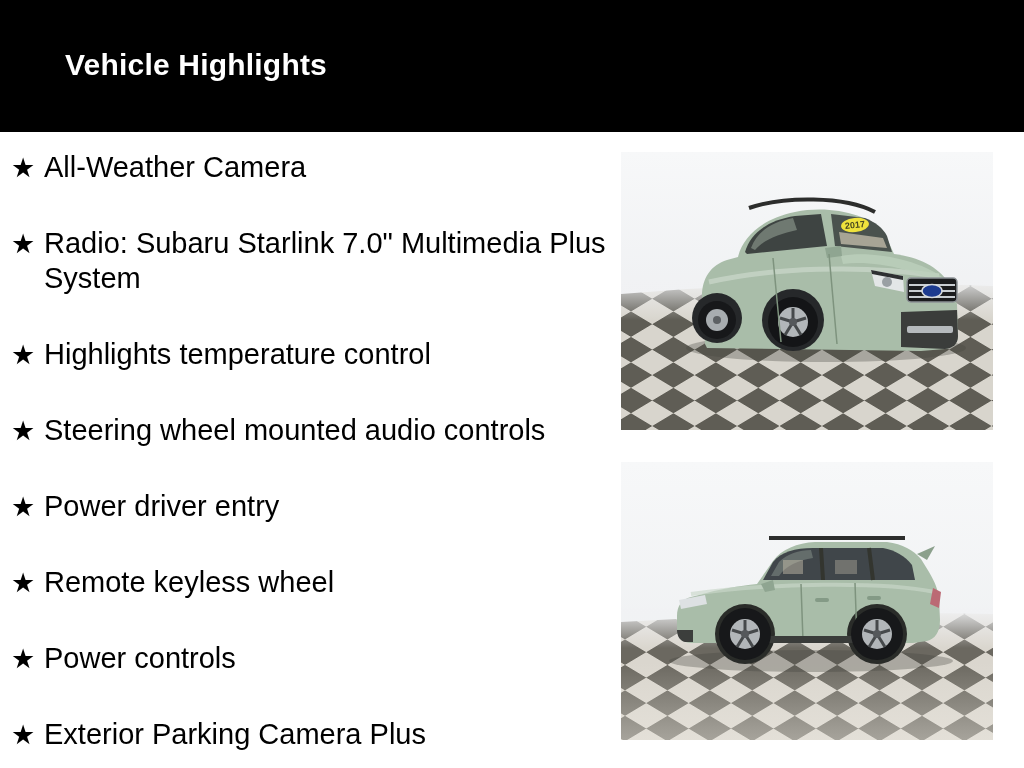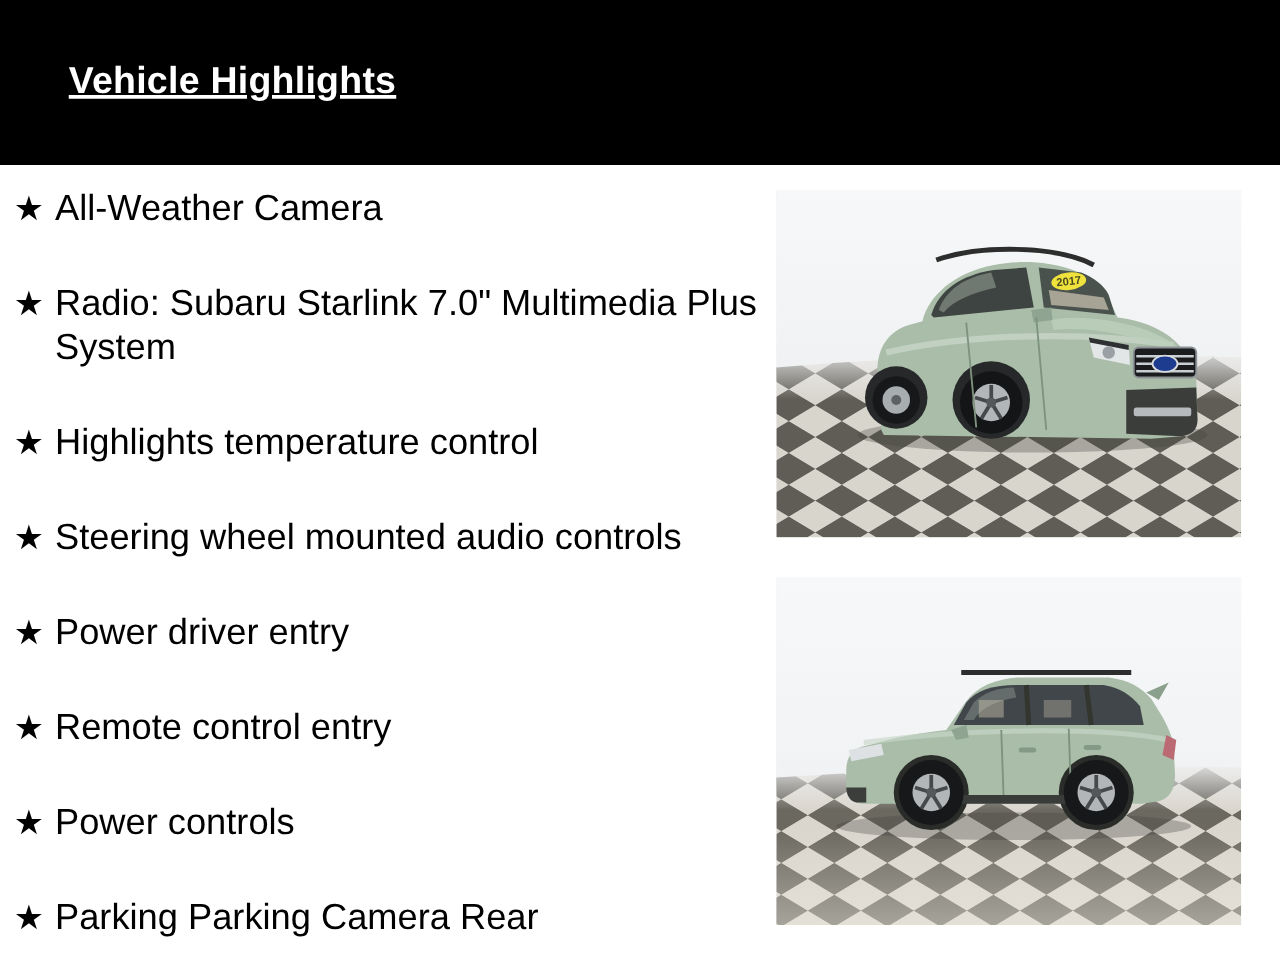--- a/index.html
+++ b/index.html
@@ -1,21 +1,21 @@
 <!DOCTYPE html>
 <html><head>
 <meta charset="utf-8">
 <style>
   html,body{margin:0;padding:0;background:#fff;}
   body{width:1024px;height:768px;overflow:hidden;font-family:"Liberation Sans",sans-serif;position:relative;}
   .page{position:absolute;left:0;top:0;width:1024px;height:768px;background:#ffffff;}
 
   .topbar{position:absolute;left:0;top:0;width:1024px;height:132px;background:#000000;}
-  .topbar h1{position:absolute;left:55px;top:50px;margin:0;font-size:30px;line-height:30px;
-             font-weight:700;color:#ffffff;letter-spacing:.2px;white-space:nowrap;text-decoration:underline;}
+  .topbar h1{position:absolute;left:65px;top:50px;margin:0;font-size:30px;line-height:30px;
+             font-weight:700;color:#ffffff;letter-spacing:.2px;white-space:nowrap;}
 
   ul.hl-list{position:absolute;left:11px;top:150px;width:598px;margin:0;padding:0;list-style:none;}
   ul.hl-list li{display:flex;align-items:baseline;margin:0 0 41px 0;font-size:29px;line-height:35px;color:#000;}
   ul.hl-list li:last-child{margin-bottom:0;}
   .star{flex:0 0 33px;width:33px;font-size:27px;line-height:35px;color:#000;
         font-family:"DejaVu Sans",sans-serif;}
   .hl-text{flex:1 1 auto;}
 
   .photo{position:absolute;left:621px;width:372px;height:278px;margin:0;background:#f1f3f4;overflow:hidden;}
   .photo svg{display:block;width:372px;height:278px;}
@@ -47,29 +47,29 @@
     <li>
       <span class="star">★</span>
       <span class="hl-text">Steering wheel mounted audio controls</span>
     </li>
     <li>
       <span class="star">★</span>
       <span class="hl-text">Power driver entry</span>
     </li>
     <li>
       <span class="star">★</span>
-      <span class="hl-text">Remote control entry</span>
+      <span class="hl-text">Remote keyless wheel</span>
     </li>
     <li>
       <span class="star">★</span>
       <span class="hl-text">Power controls</span>
     </li>
     <li>
       <span class="star">★</span>
-      <span class="hl-text">Parking Parking Camera Rear</span>
+      <span class="hl-text">Exterior Parking Camera Plus</span>
     </li>
   </ul>
 
   <figure class="photo" id="photo-front" aria-label="Front three-quarter view of a green SUV on a checkered showroom floor">
     <svg viewBox="0 0 372 278">
       <defs>
         <linearGradient id="wallg1" x1="0" y1="0" x2="0" y2="1">
           <stop offset="0" stop-color="#f7f8f9"></stop>
             <stop offset="1" stop-color="#e9ebee"></stop>
         </linearGradient>

